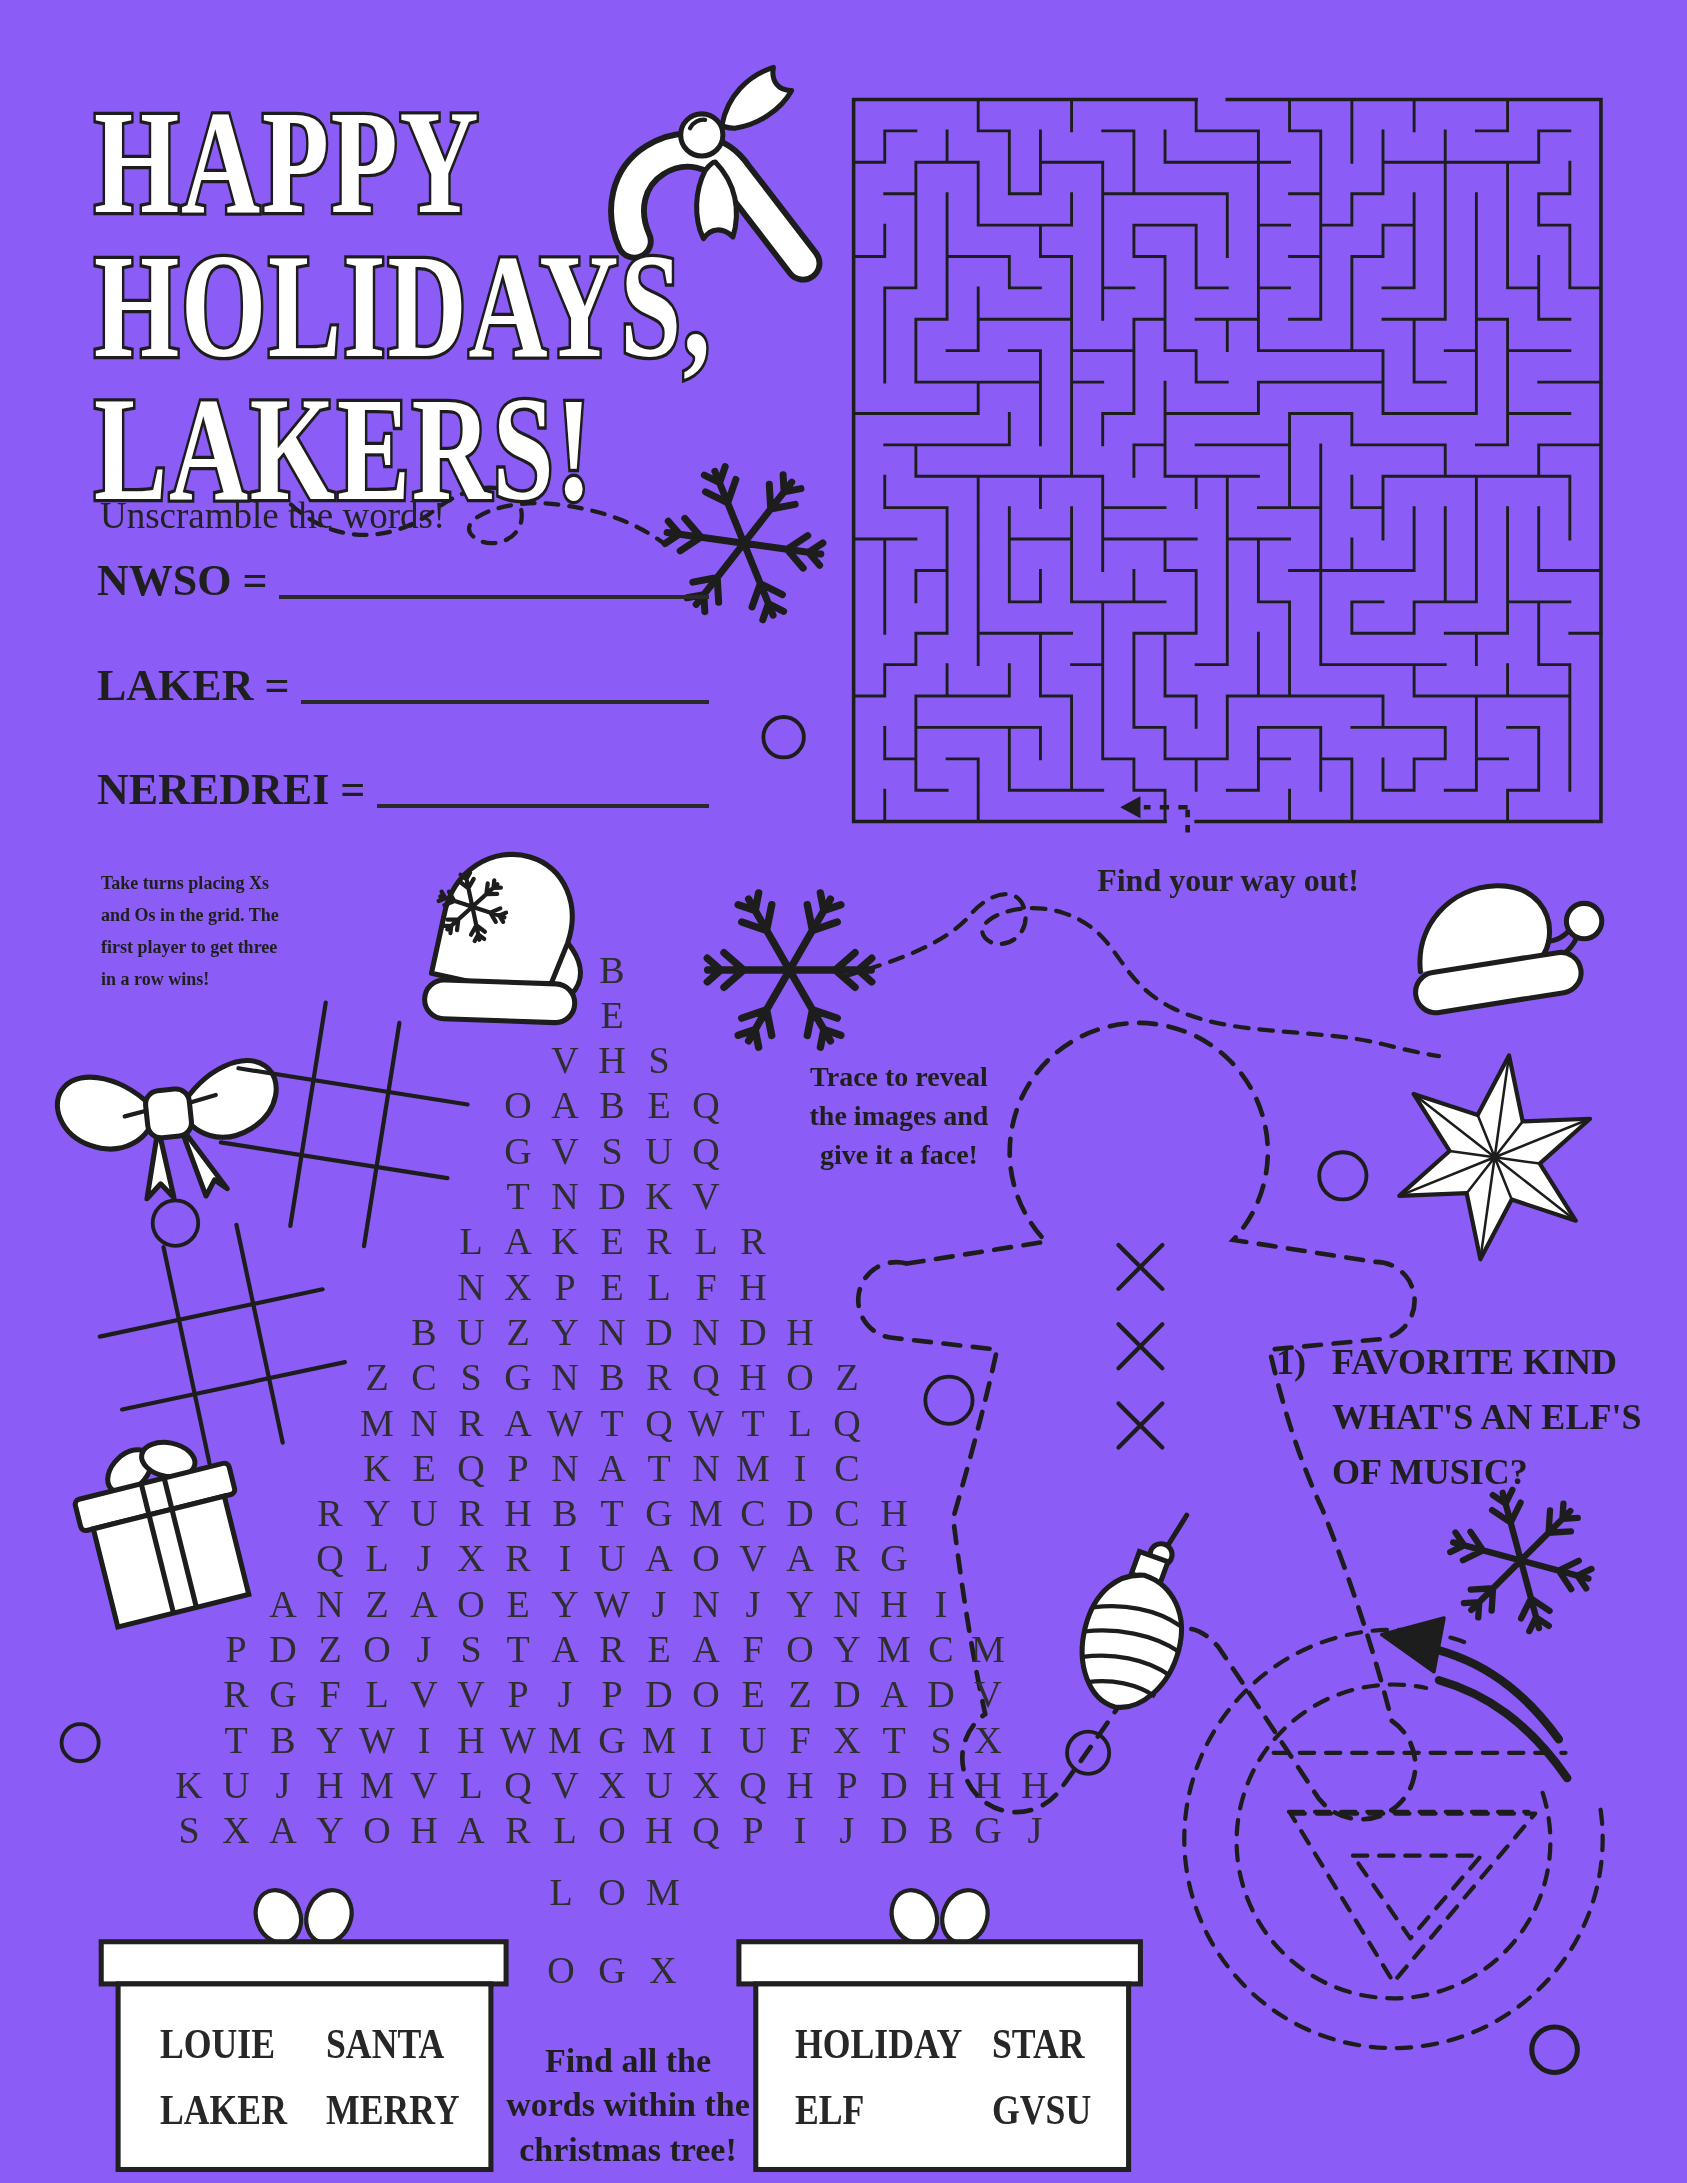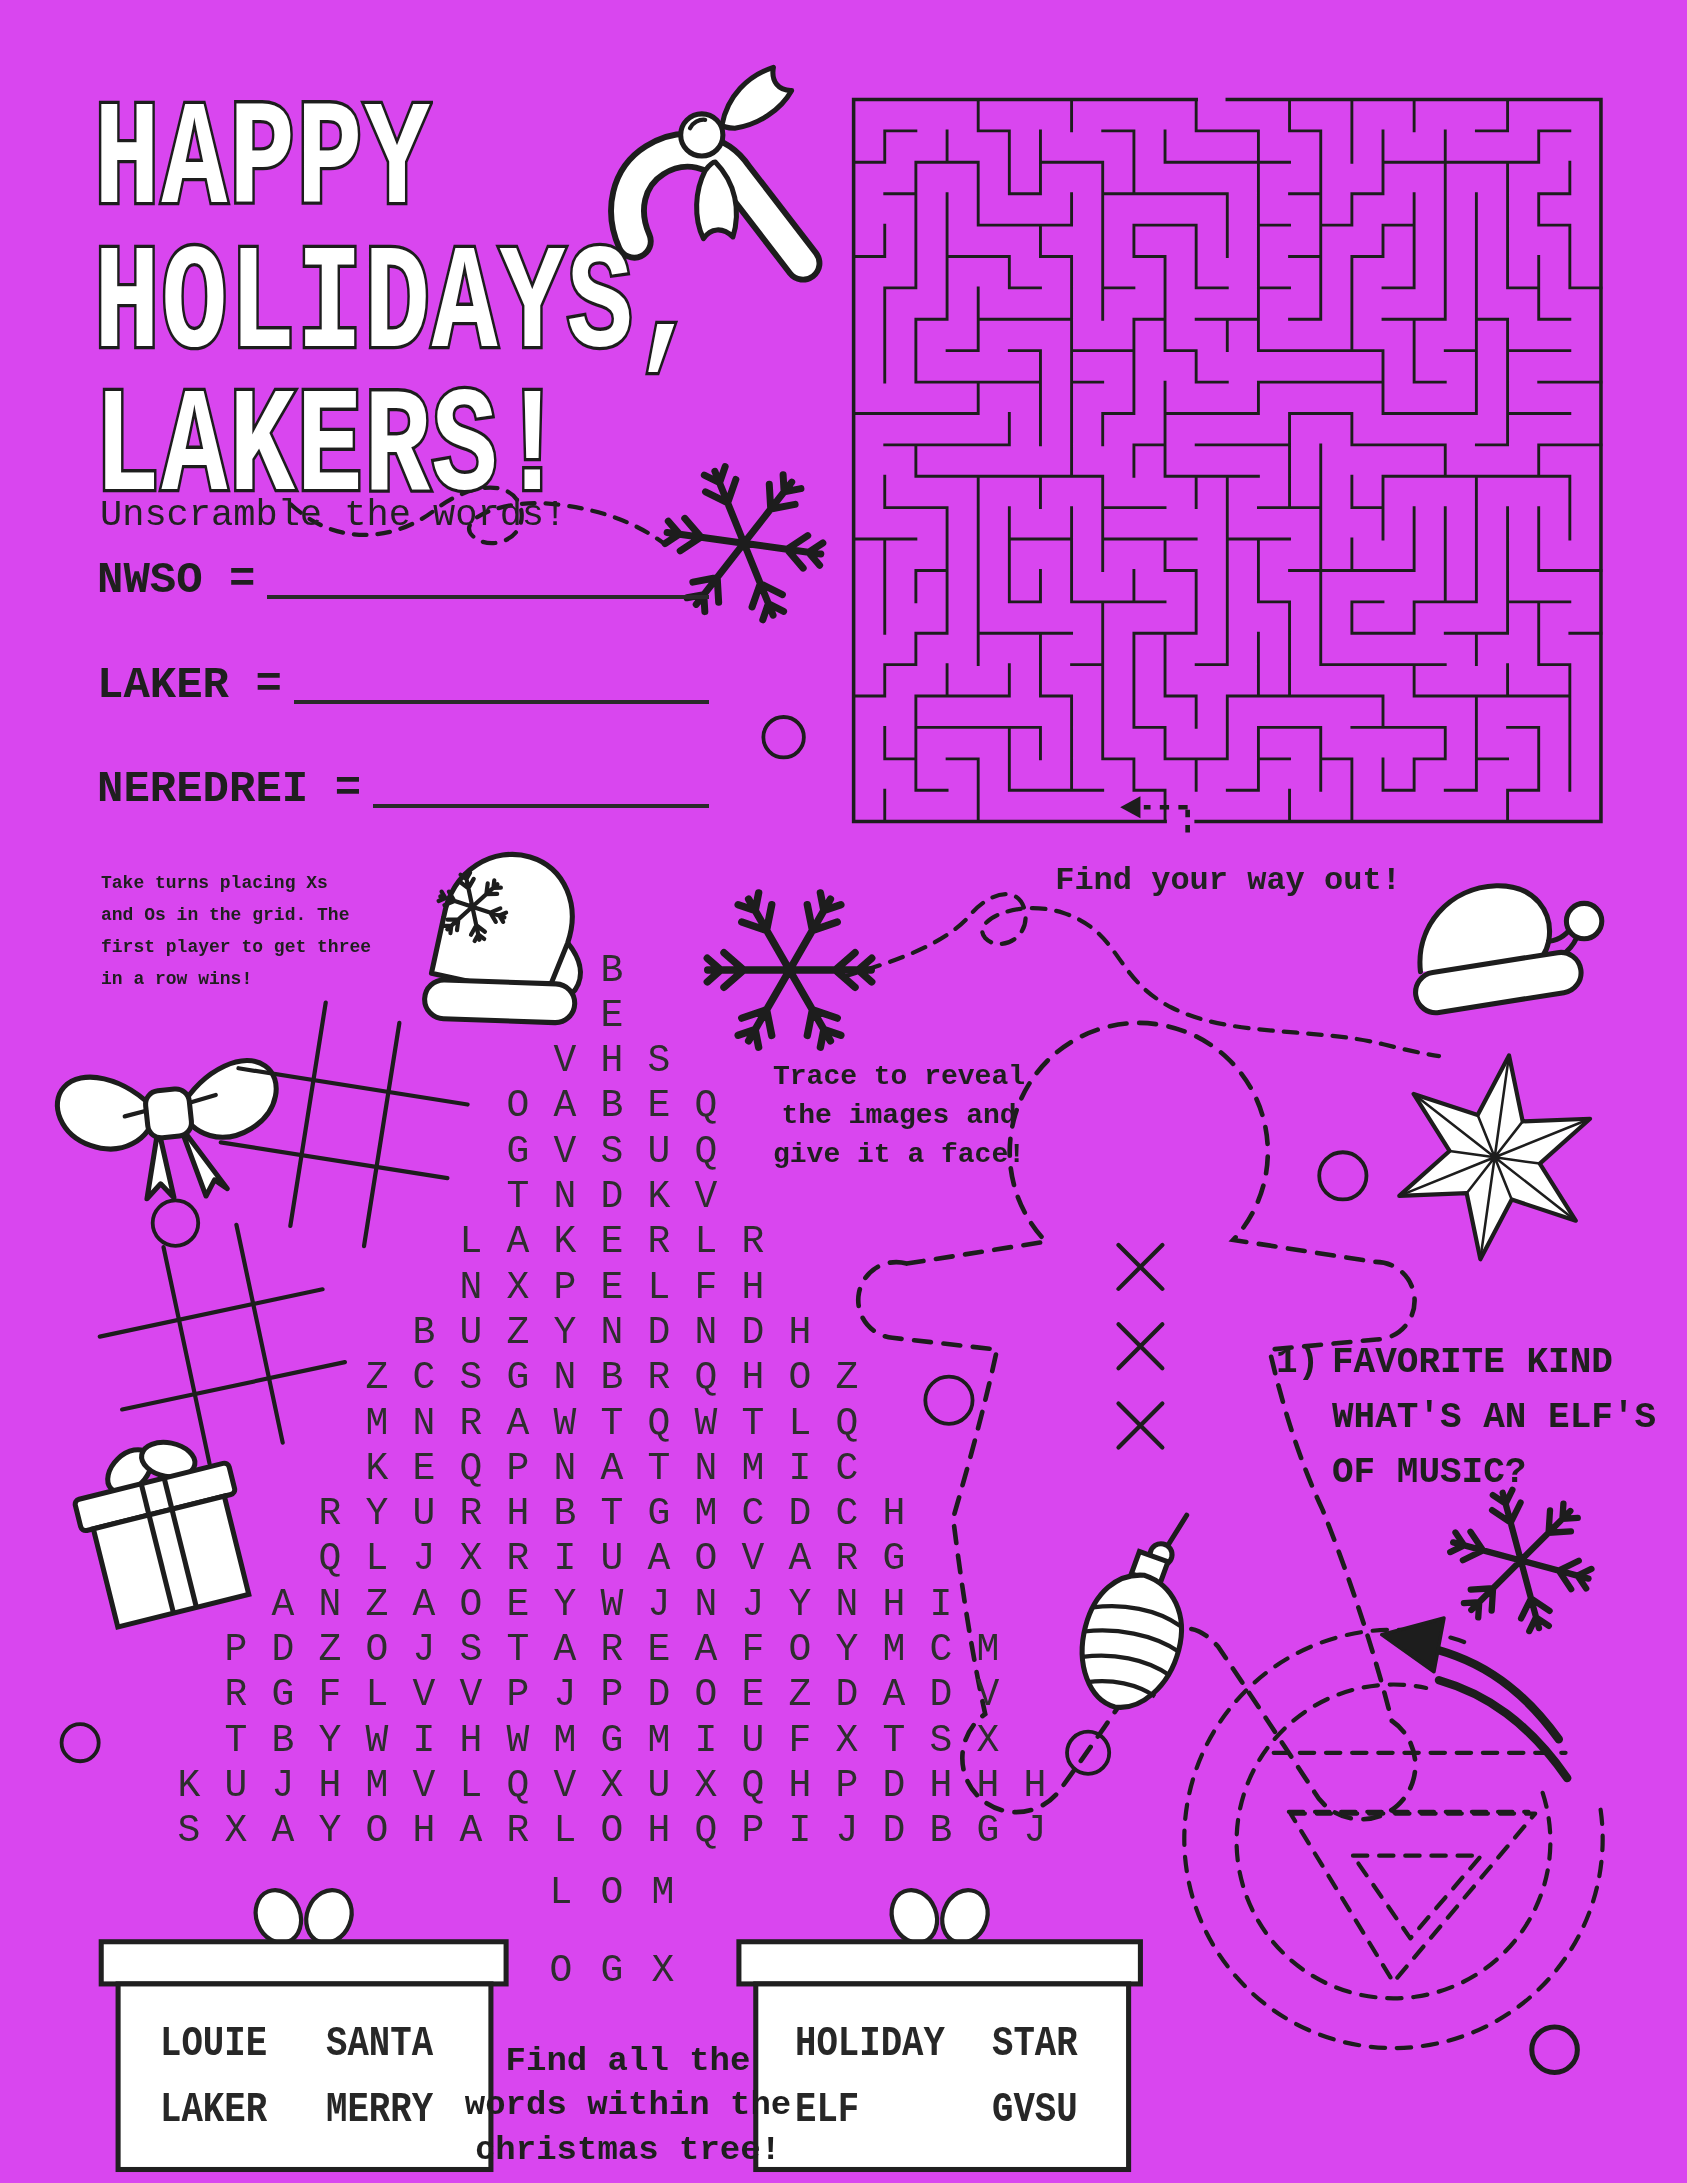--- a/index.html
+++ b/index.html
@@ -1,17 +1,17 @@
 <!DOCTYPE html>
 <html style="font-size:13.5px"><head>
 <meta charset="utf-8">
 <style>
   html,body{margin:0;padding:0;background:#fff;}
-  .page{position:relative;width:1687px;height:2183px;background:#d946ef;overflow:hidden;
-        font-family:Liberation Mono, monospace;color:#1f1f1f;}
+  .page{position:relative;width:1687px;height:2183px;background:#8b5cf6;overflow:hidden;
+        font-family:Liberation Serif, serif;color:#1f1f1f;}
   svg{position:absolute;left:0;top:0;}
   .txt{position:absolute;color:#222;}
 
   
   .title-line{position:absolute;left:94px;transform:scaleX(.74);transform-origin:left top;
     font-weight:700;font-size:148px;line-height:143px;letter-spacing:2.5px;white-space:nowrap;
     color:#fff;-webkit-text-stroke:6.7px #1d1d1d;paint-order:stroke fill;}
 
   .uns-head{left:100px;top:494px;font-size:37px;font-weight:400;text-align:right;}
   .uns-row{position:absolute;left:97px;width:612px;height:56px;display:flex;align-items:flex-end;text-align:center;}

